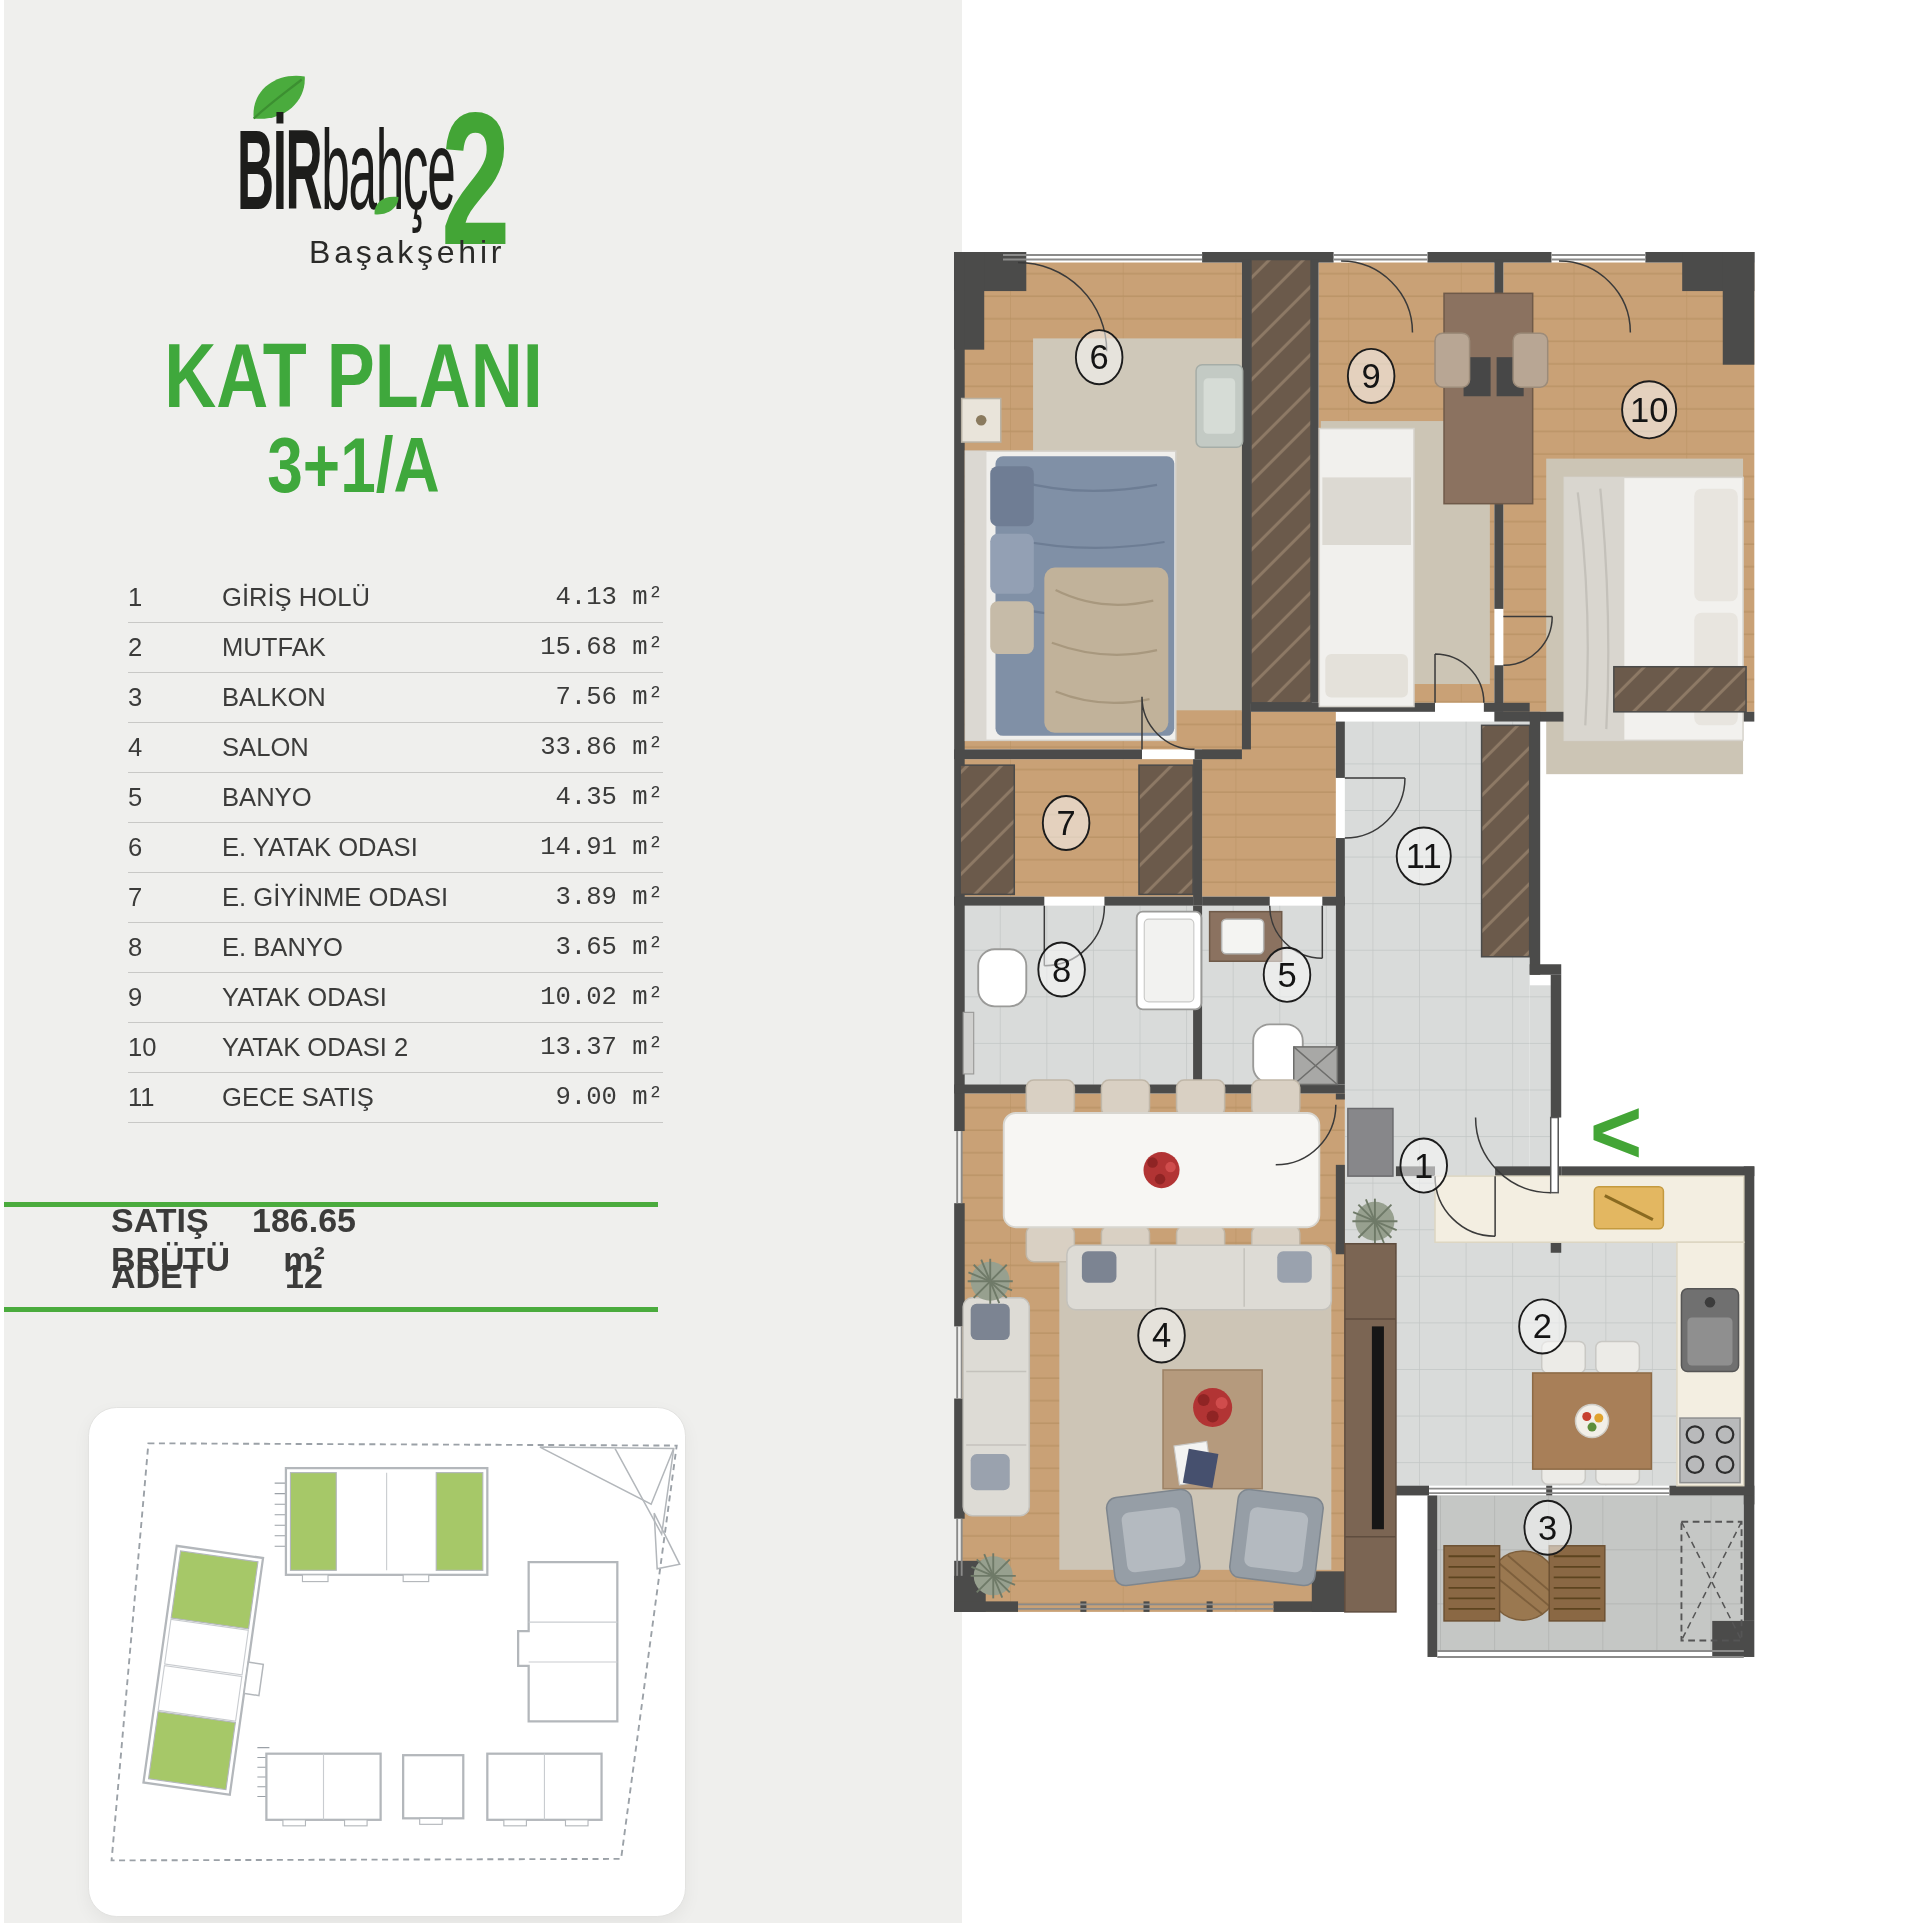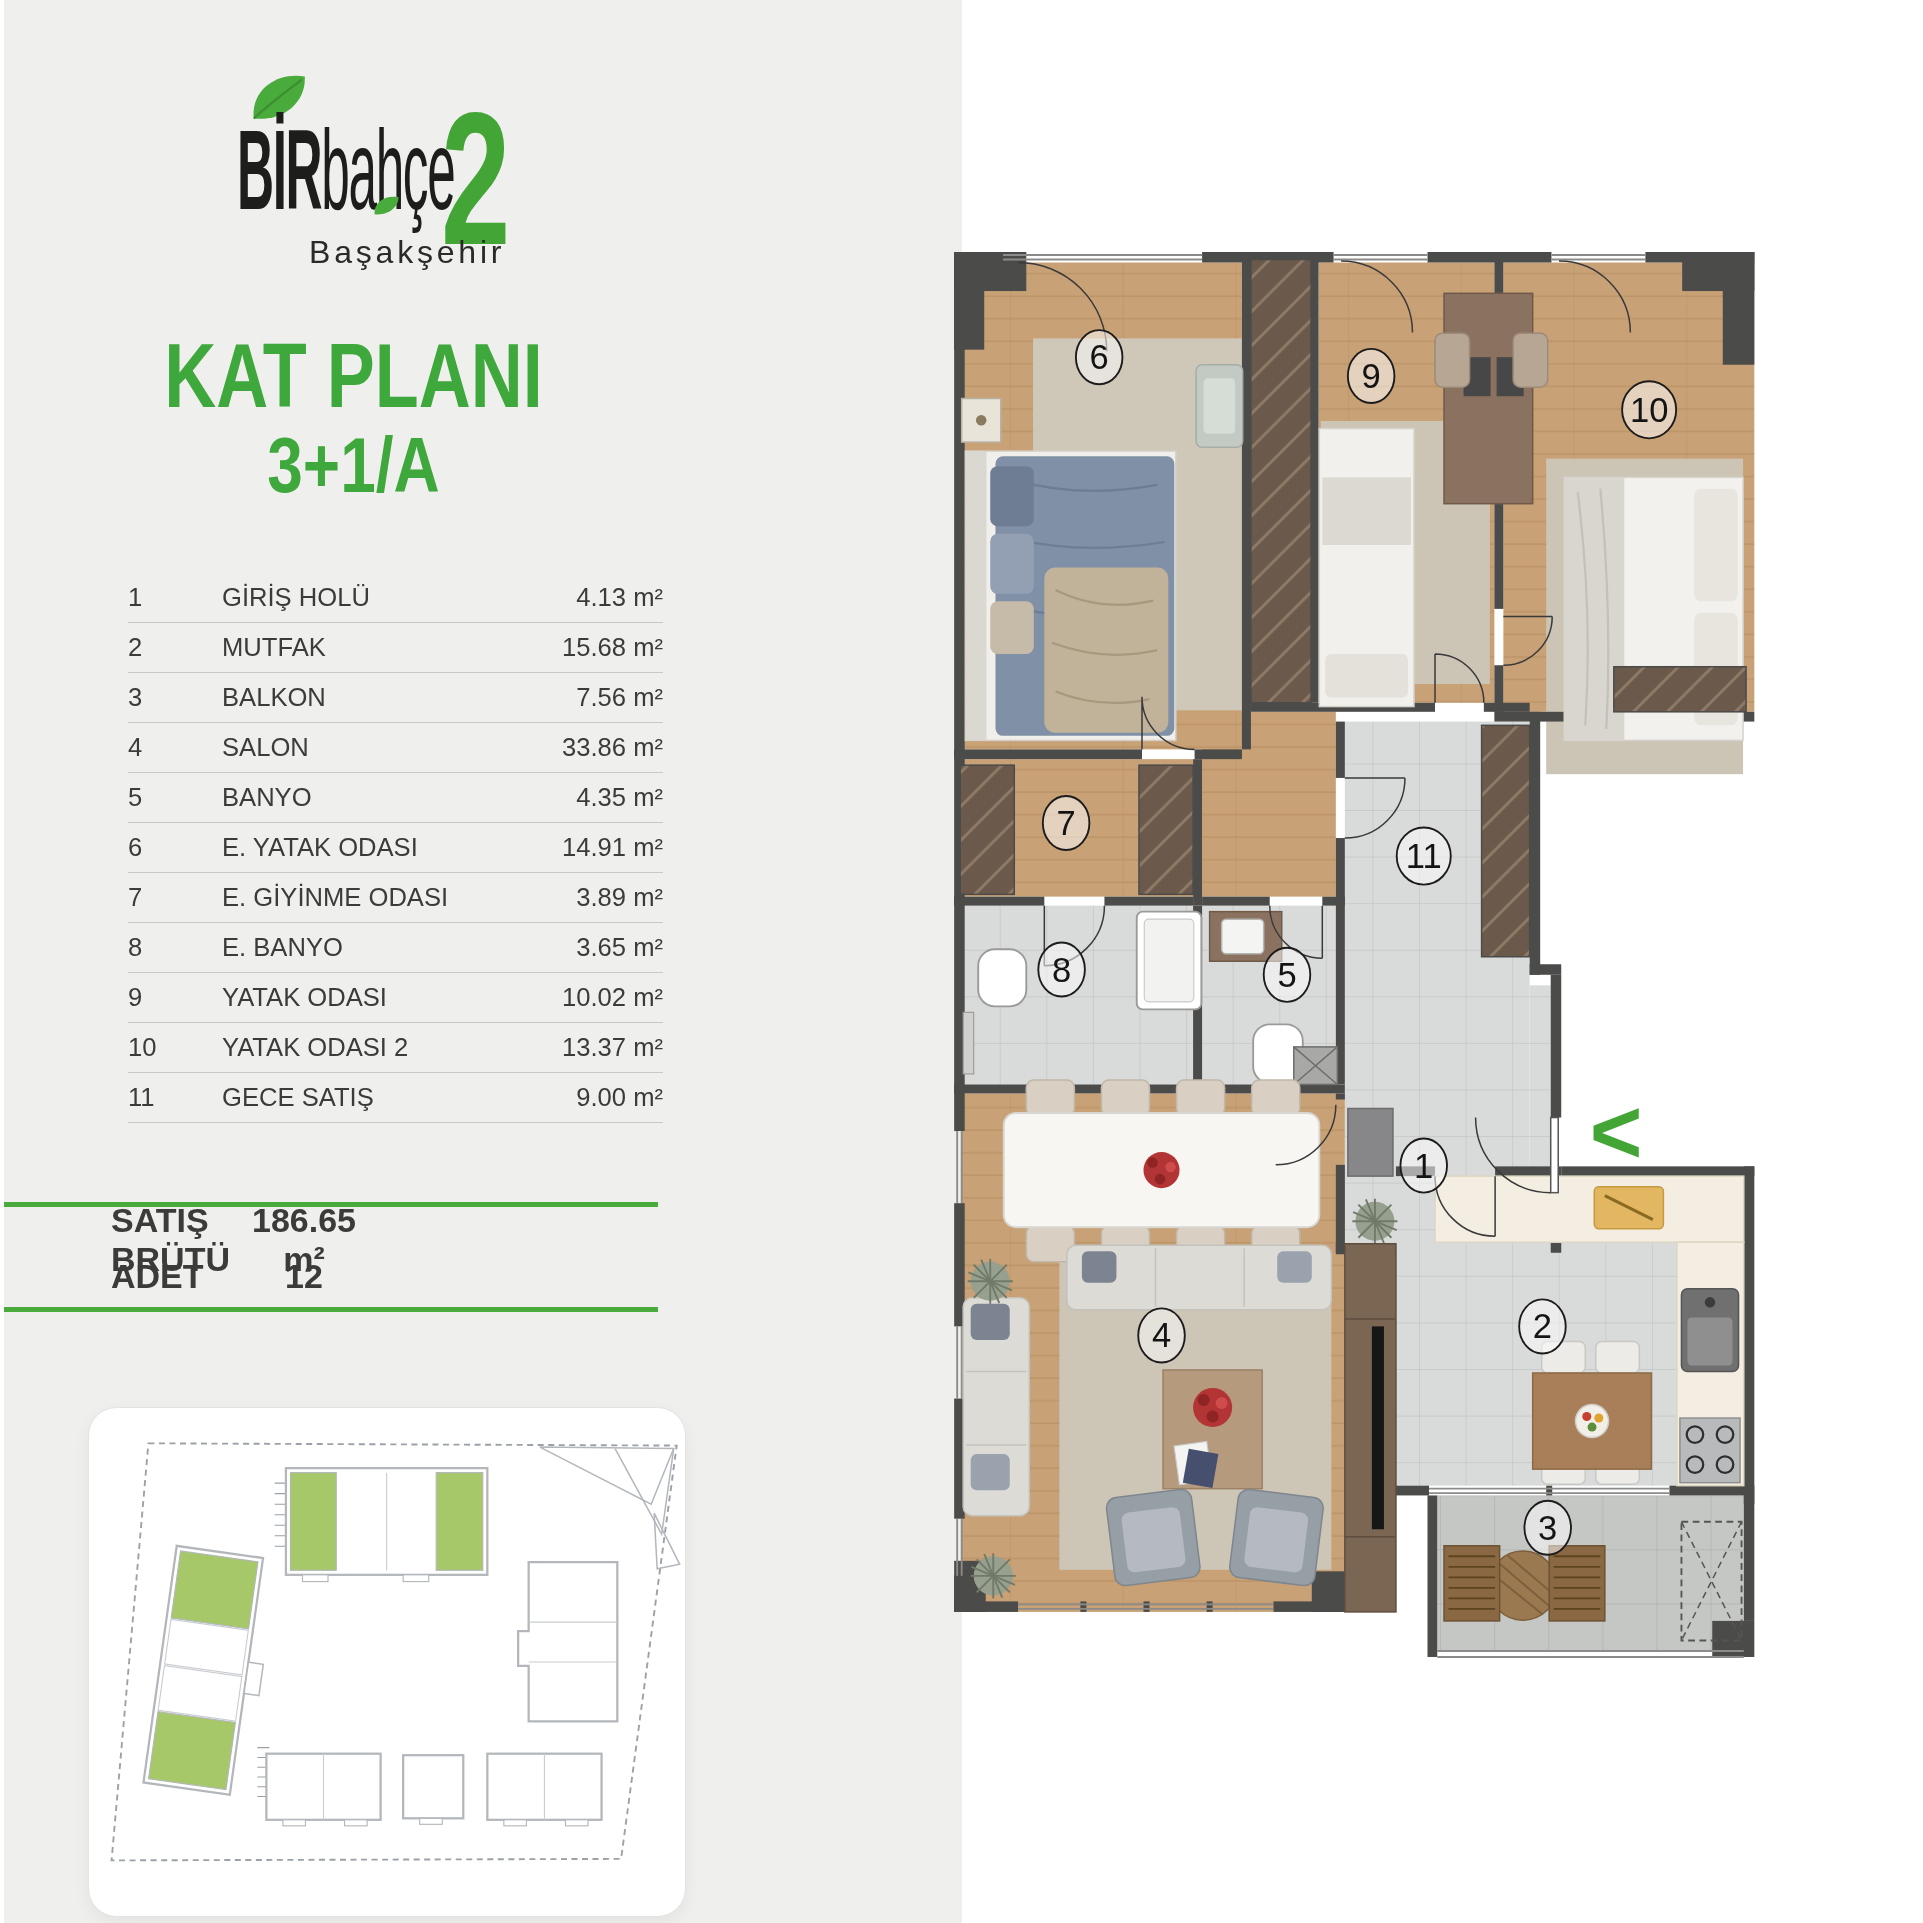--- a/index.html
+++ b/index.html
@@ -22,21 +22,21 @@
   .title-block{position:absolute;left:0;top:331px;width:699px;text-align:center;color:#3fa83c;}
   .title-line1{font-size:90px;font-weight:700;letter-spacing:0;line-height:90px;
                transform:scaleX(0.80);transform-origin:center;}
   .title-line2{font-size:78px;font-weight:700;line-height:83px;margin-top:3px;
                transform:scaleX(0.82);transform-origin:center;}
   
   .room-table{position:absolute;left:124px;top:573px;width:535px;}
   .room-row{height:49px;display:grid;grid-template-columns:94px 1fr auto;align-items:center;
             border-bottom:1.5px solid #c8c8c6;font-size:25.6px;color:#3b3b3a;}
   .room-row .num{font-weight:400;}
-  .room-row .area{text-align:right;}
+  .room-row .area{text-align:right;font-family:Liberation Mono, monospace;}
   
   .summary{position:absolute;left:0;top:1202px;width:654px;height:110px;
            border-top:5.3px solid #4aab3d;border-bottom:5.3px solid #4aab3d;box-sizing:border-box;
            padding-top:15px;}
   .sum-row{height:36px;display:flex;align-items:center;font-size:34px;font-weight:700;color:#3b3b3a;}
   .sum-row .lab{margin-left:107px;width:188px;}
   .sum-row .val{position:absolute;left:225px;width:150px;text-align:center;}
   .sum-row{position:relative;}
   
   .site-card{position:absolute;left:84px;top:1407px;width:596px;height:508px;background:#ffffff;

